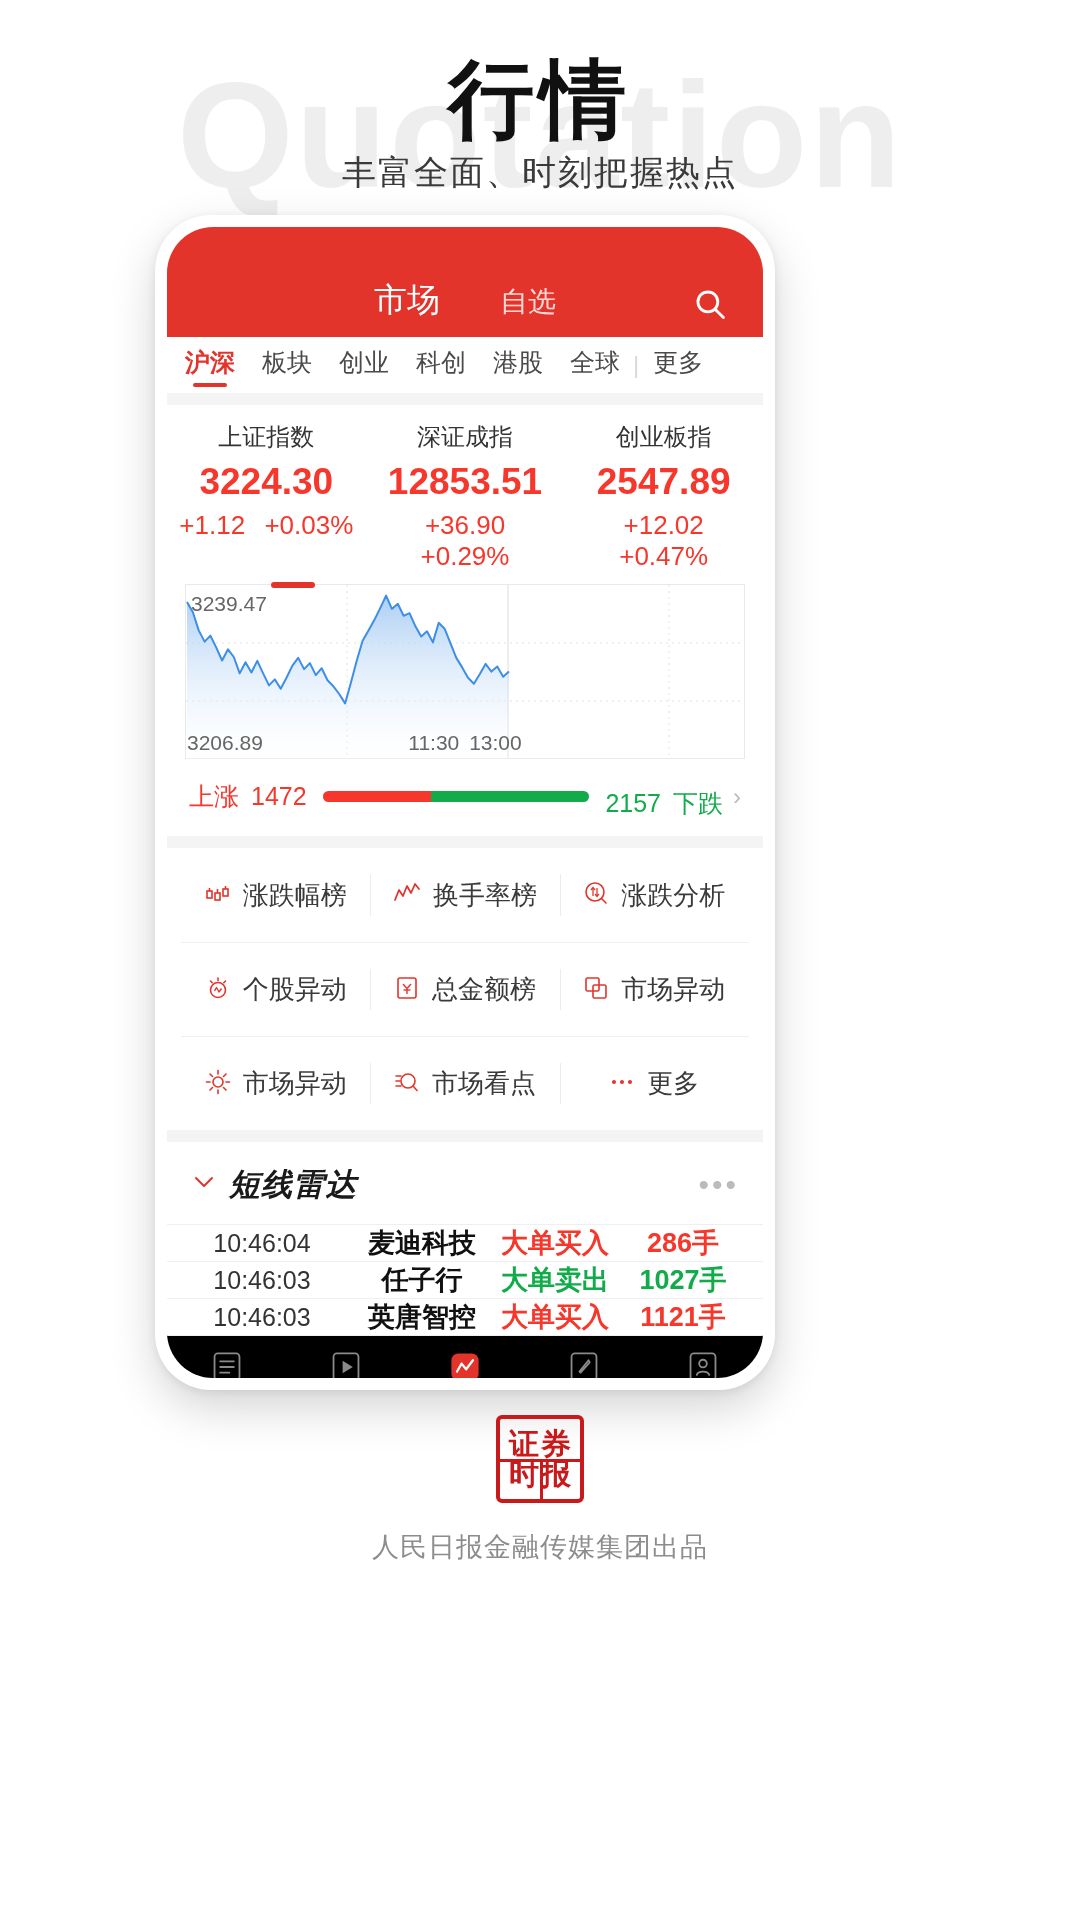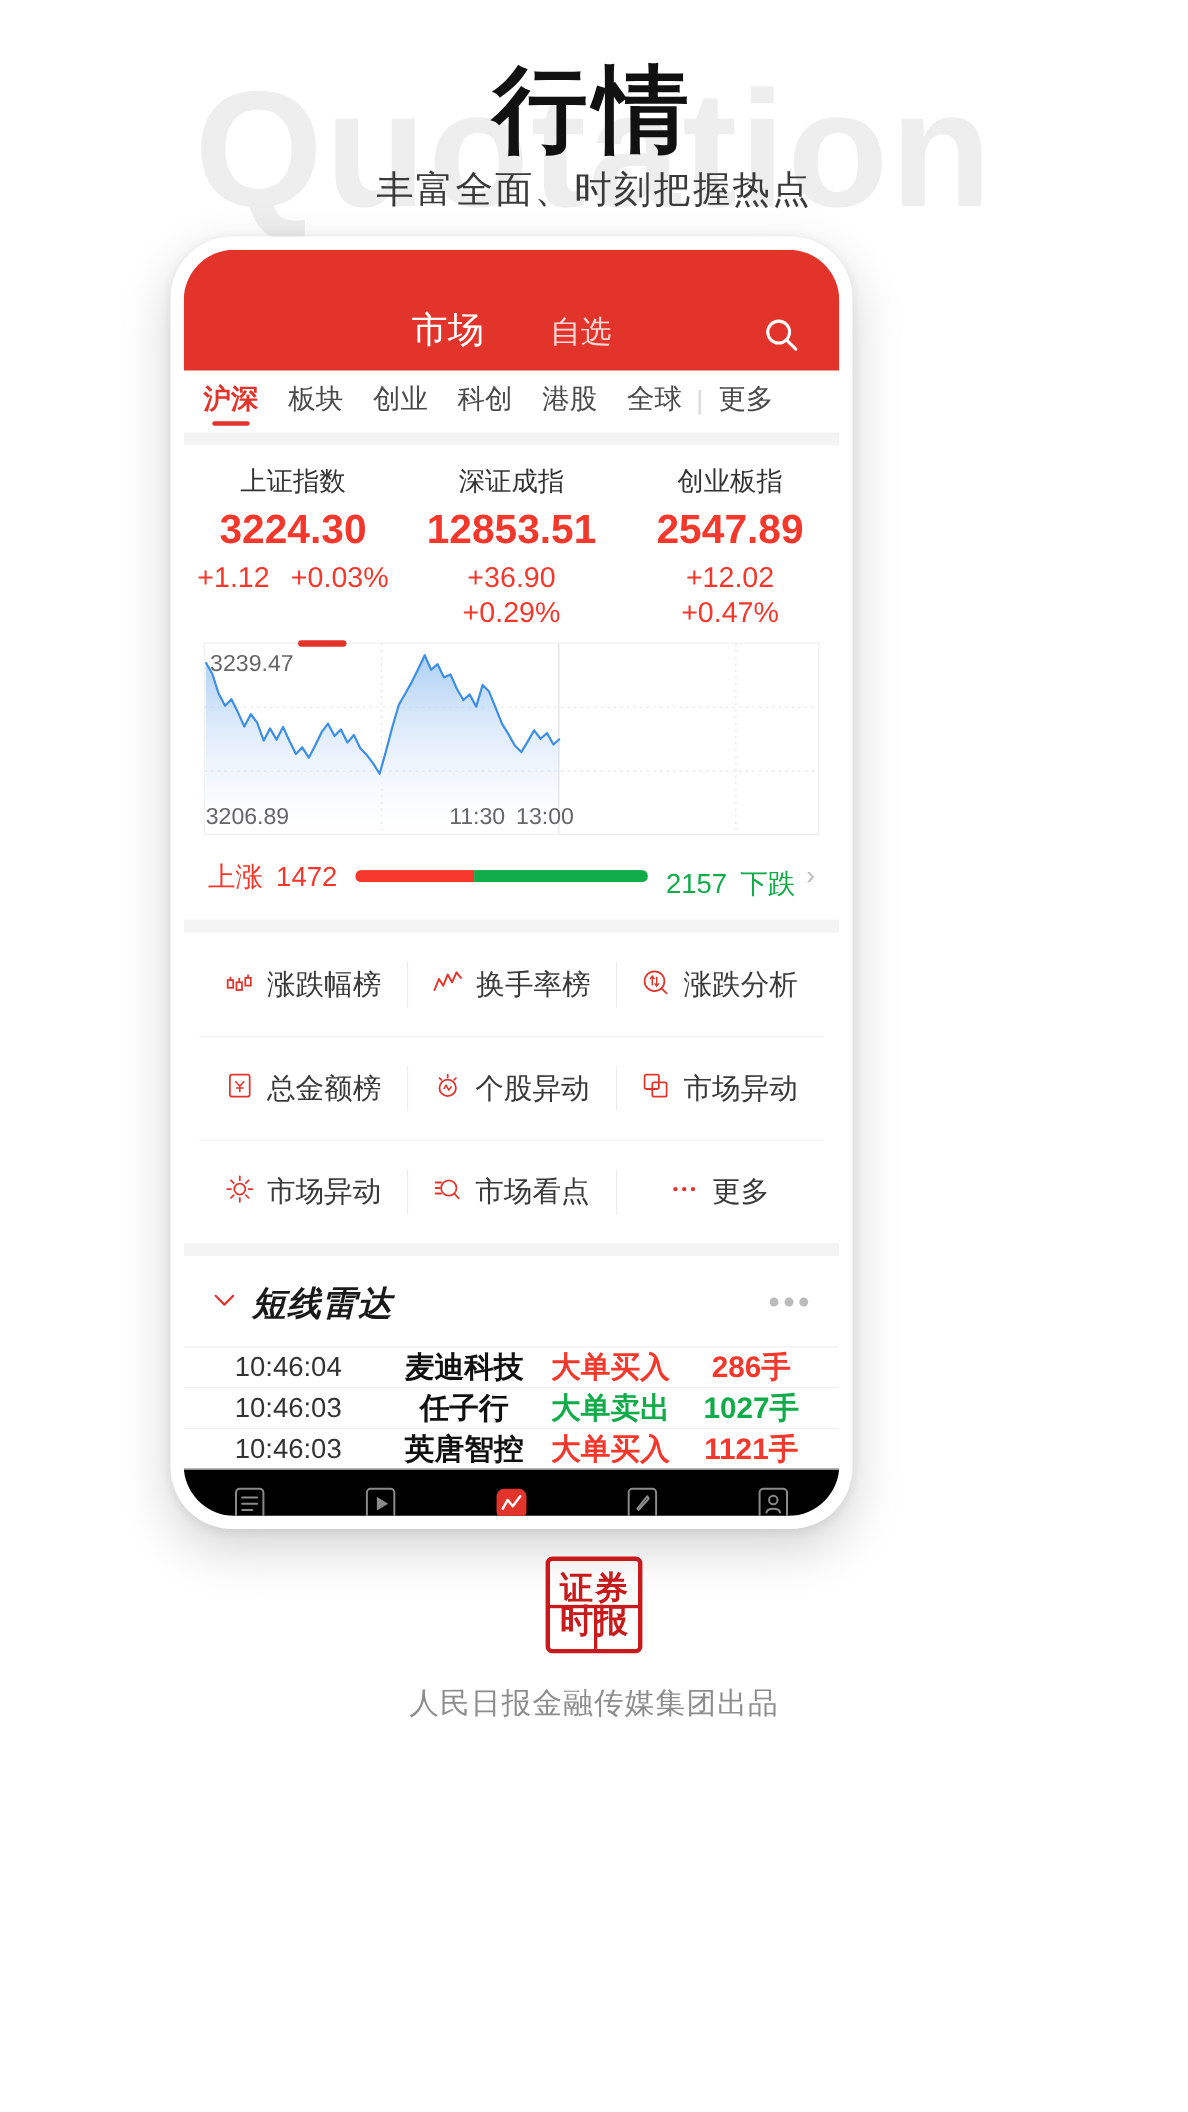--- a/index.html
+++ b/index.html
@@ -319,40 +319,40 @@
             </svg>
           </span>
           <span class="cell-label">涨跌分析</span>
         </div>
       </div>
 
       <div class="grid-row">
         <div class="cell">
           <span>
             <svg width="26" height="26" viewBox="0 0 26 26" fill="none" stroke="#e3342c" stroke-width="1.6">
+              <circle cx="13" cy="15" r="7.5"></circle>
+              <line x1="13" y1="3" x2="13" y2="5.5" stroke-linecap="round"></line>
+              <line x1="5.5" y1="6" x2="7.2" y2="7.7" stroke-linecap="round"></line>
+              <line x1="20.5" y1="6" x2="18.8" y2="7.7" stroke-linecap="round"></line>
+              <polyline points="9.5,16 11.5,12.5 14,17 16.5,13.5" stroke-width="1.4" stroke-linejoin="round"></polyline>
+            </svg>
+          </span>
+          <span class="cell-label">个股异动</span>
+        </div>
+        <div class="cell">
+          <span>
+            <svg width="26" height="26" viewBox="0 0 26 26" fill="none" stroke="#e3342c" stroke-width="1.6">
               <rect x="4" y="3" width="18" height="20" rx="2"></rect>
               <line x1="9" y1="9" x2="13" y2="13.5" stroke-width="1.4"></line>
               <line x1="17" y1="9" x2="13" y2="13.5" stroke-width="1.4"></line>
               <line x1="9.5" y1="15" x2="16.5" y2="15" stroke-width="1.4"></line>
               <line x1="13" y1="13.5" x2="13" y2="19" stroke-width="1.4"></line>
             </svg>
           </span>
           <span class="cell-label">总金额榜</span>
-        </div>
-        <div class="cell">
-          <span>
-            <svg width="26" height="26" viewBox="0 0 26 26" fill="none" stroke="#e3342c" stroke-width="1.6">
-              <circle cx="13" cy="15" r="7.5"></circle>
-              <line x1="13" y1="3" x2="13" y2="5.5" stroke-linecap="round"></line>
-              <line x1="5.5" y1="6" x2="7.2" y2="7.7" stroke-linecap="round"></line>
-              <line x1="20.5" y1="6" x2="18.8" y2="7.7" stroke-linecap="round"></line>
-              <polyline points="9.5,16 11.5,12.5 14,17 16.5,13.5" stroke-width="1.4" stroke-linejoin="round"></polyline>
-            </svg>
-          </span>
-          <span class="cell-label">个股异动</span>
         </div>
         <div class="cell">
           <span>
             <svg width="26" height="26" viewBox="0 0 26 26" fill="none" stroke="#e3342c" stroke-width="1.6">
               <rect x="3" y="3" width="13" height="13" rx="1.5"></rect>
               <rect x="10" y="10" width="13" height="13" rx="1.5"></rect>
             </svg>
           </span>
           <span class="cell-label">市场异动</span>
         </div>

